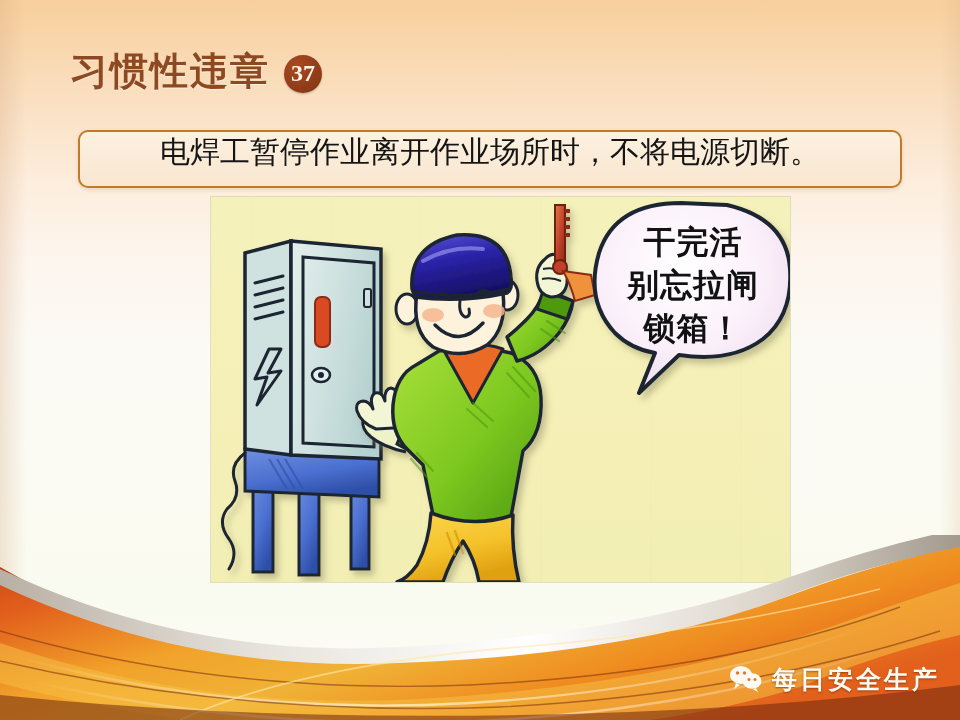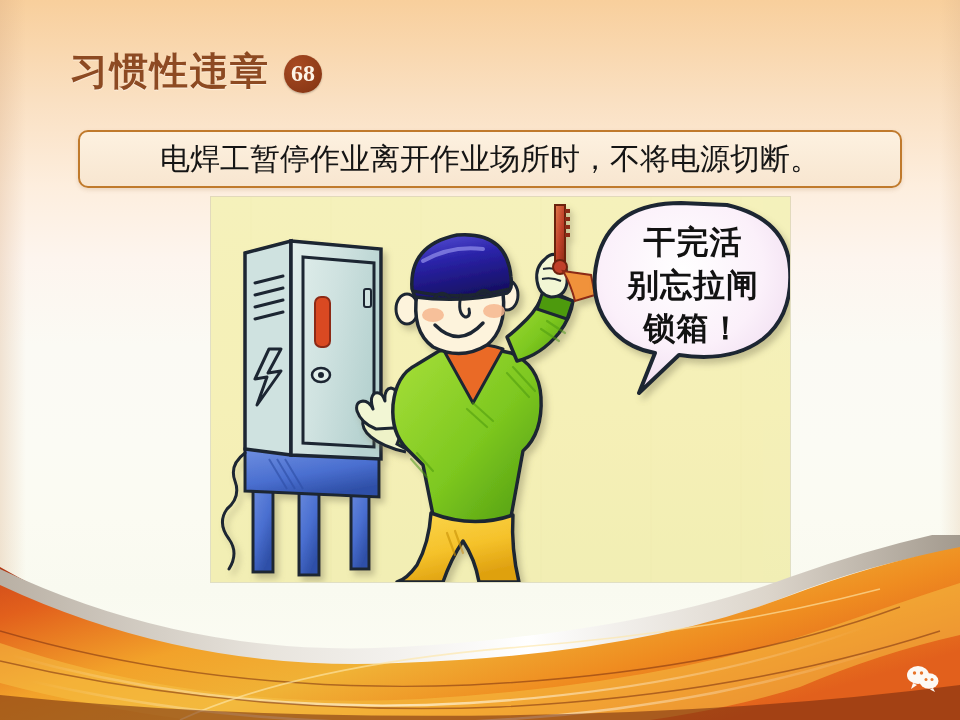--- a/index.html
+++ b/index.html
@@ -55,21 +55,21 @@
   }
 
   
   .statement-box{
     position:absolute; left:78px; top:130px;
     width:824px; height:58px;
     border:2.5px solid #c07a2c;
     border-radius:10px;
     background:linear-gradient(to bottom,#fdf1e0,#f8e6d0);
     box-shadow:0 2px 4px rgba(150,100,50,.18);
-    display:flex; align-items:center; justify-content:center;
+    display:flex; align-items:flex-start; justify-content:center;
   }
   .statement-text{
     font-family:"Liberation Serif", serif;
     font-size:30px; color:#151515; letter-spacing:0px;
     white-space:nowrap;
   }
 
   
   .illustration{
     position:absolute; left:211px; top:197px;
@@ -100,21 +100,21 @@
   }
 </style>
 </head>
 <body>
 
 <div class="edge-left"></div>
 <div class="edge-right"></div>
 
 <div class="header">
   <div class="title">习惯性违章</div>
-  <div class="badge">68</div>
+  <div class="badge">37</div>
 </div>
 
 <div class="statement-box">
   <div class="statement-text">电焊工暂停作业离开作业场所时，不将电源切断。</div>
 </div>
 
 <div class="illustration">
   <svg class="illu-svg" viewBox="0 0 579 385" xmlns="http://www.w3.org/2000/svg">
     <defs>
       <linearGradient id="capG" x1="0" y1="0" x2="0.3" y2="1">
@@ -367,13 +367,14 @@
       <ellipse cx="12" cy="11" rx="11" ry="9" fill="#fdfaf4"></ellipse>
       <path d="M7 19 L5 25 L11 21 Z" fill="#fdfaf4"></path>
       <circle cx="8.5" cy="9" r="1.7" fill="#e8762a"></circle>
       <circle cx="15.5" cy="9" r="1.7" fill="#e8762a"></circle>
       <ellipse cx="23" cy="17" rx="9.5" ry="7.8" fill="#fdfaf4"></ellipse>
       <path d="M27 24 L29 28 L24 25.5 Z" fill="#fdfaf4"></path>
       <circle cx="20" cy="15.5" r="1.5" fill="#e8762a"></circle>
       <circle cx="26" cy="15.5" r="1.5" fill="#e8762a"></circle>
     </svg>
   </span>
+  <span class="wm-text">每日安全生产</span>
 </div>
 
 </body></html>

